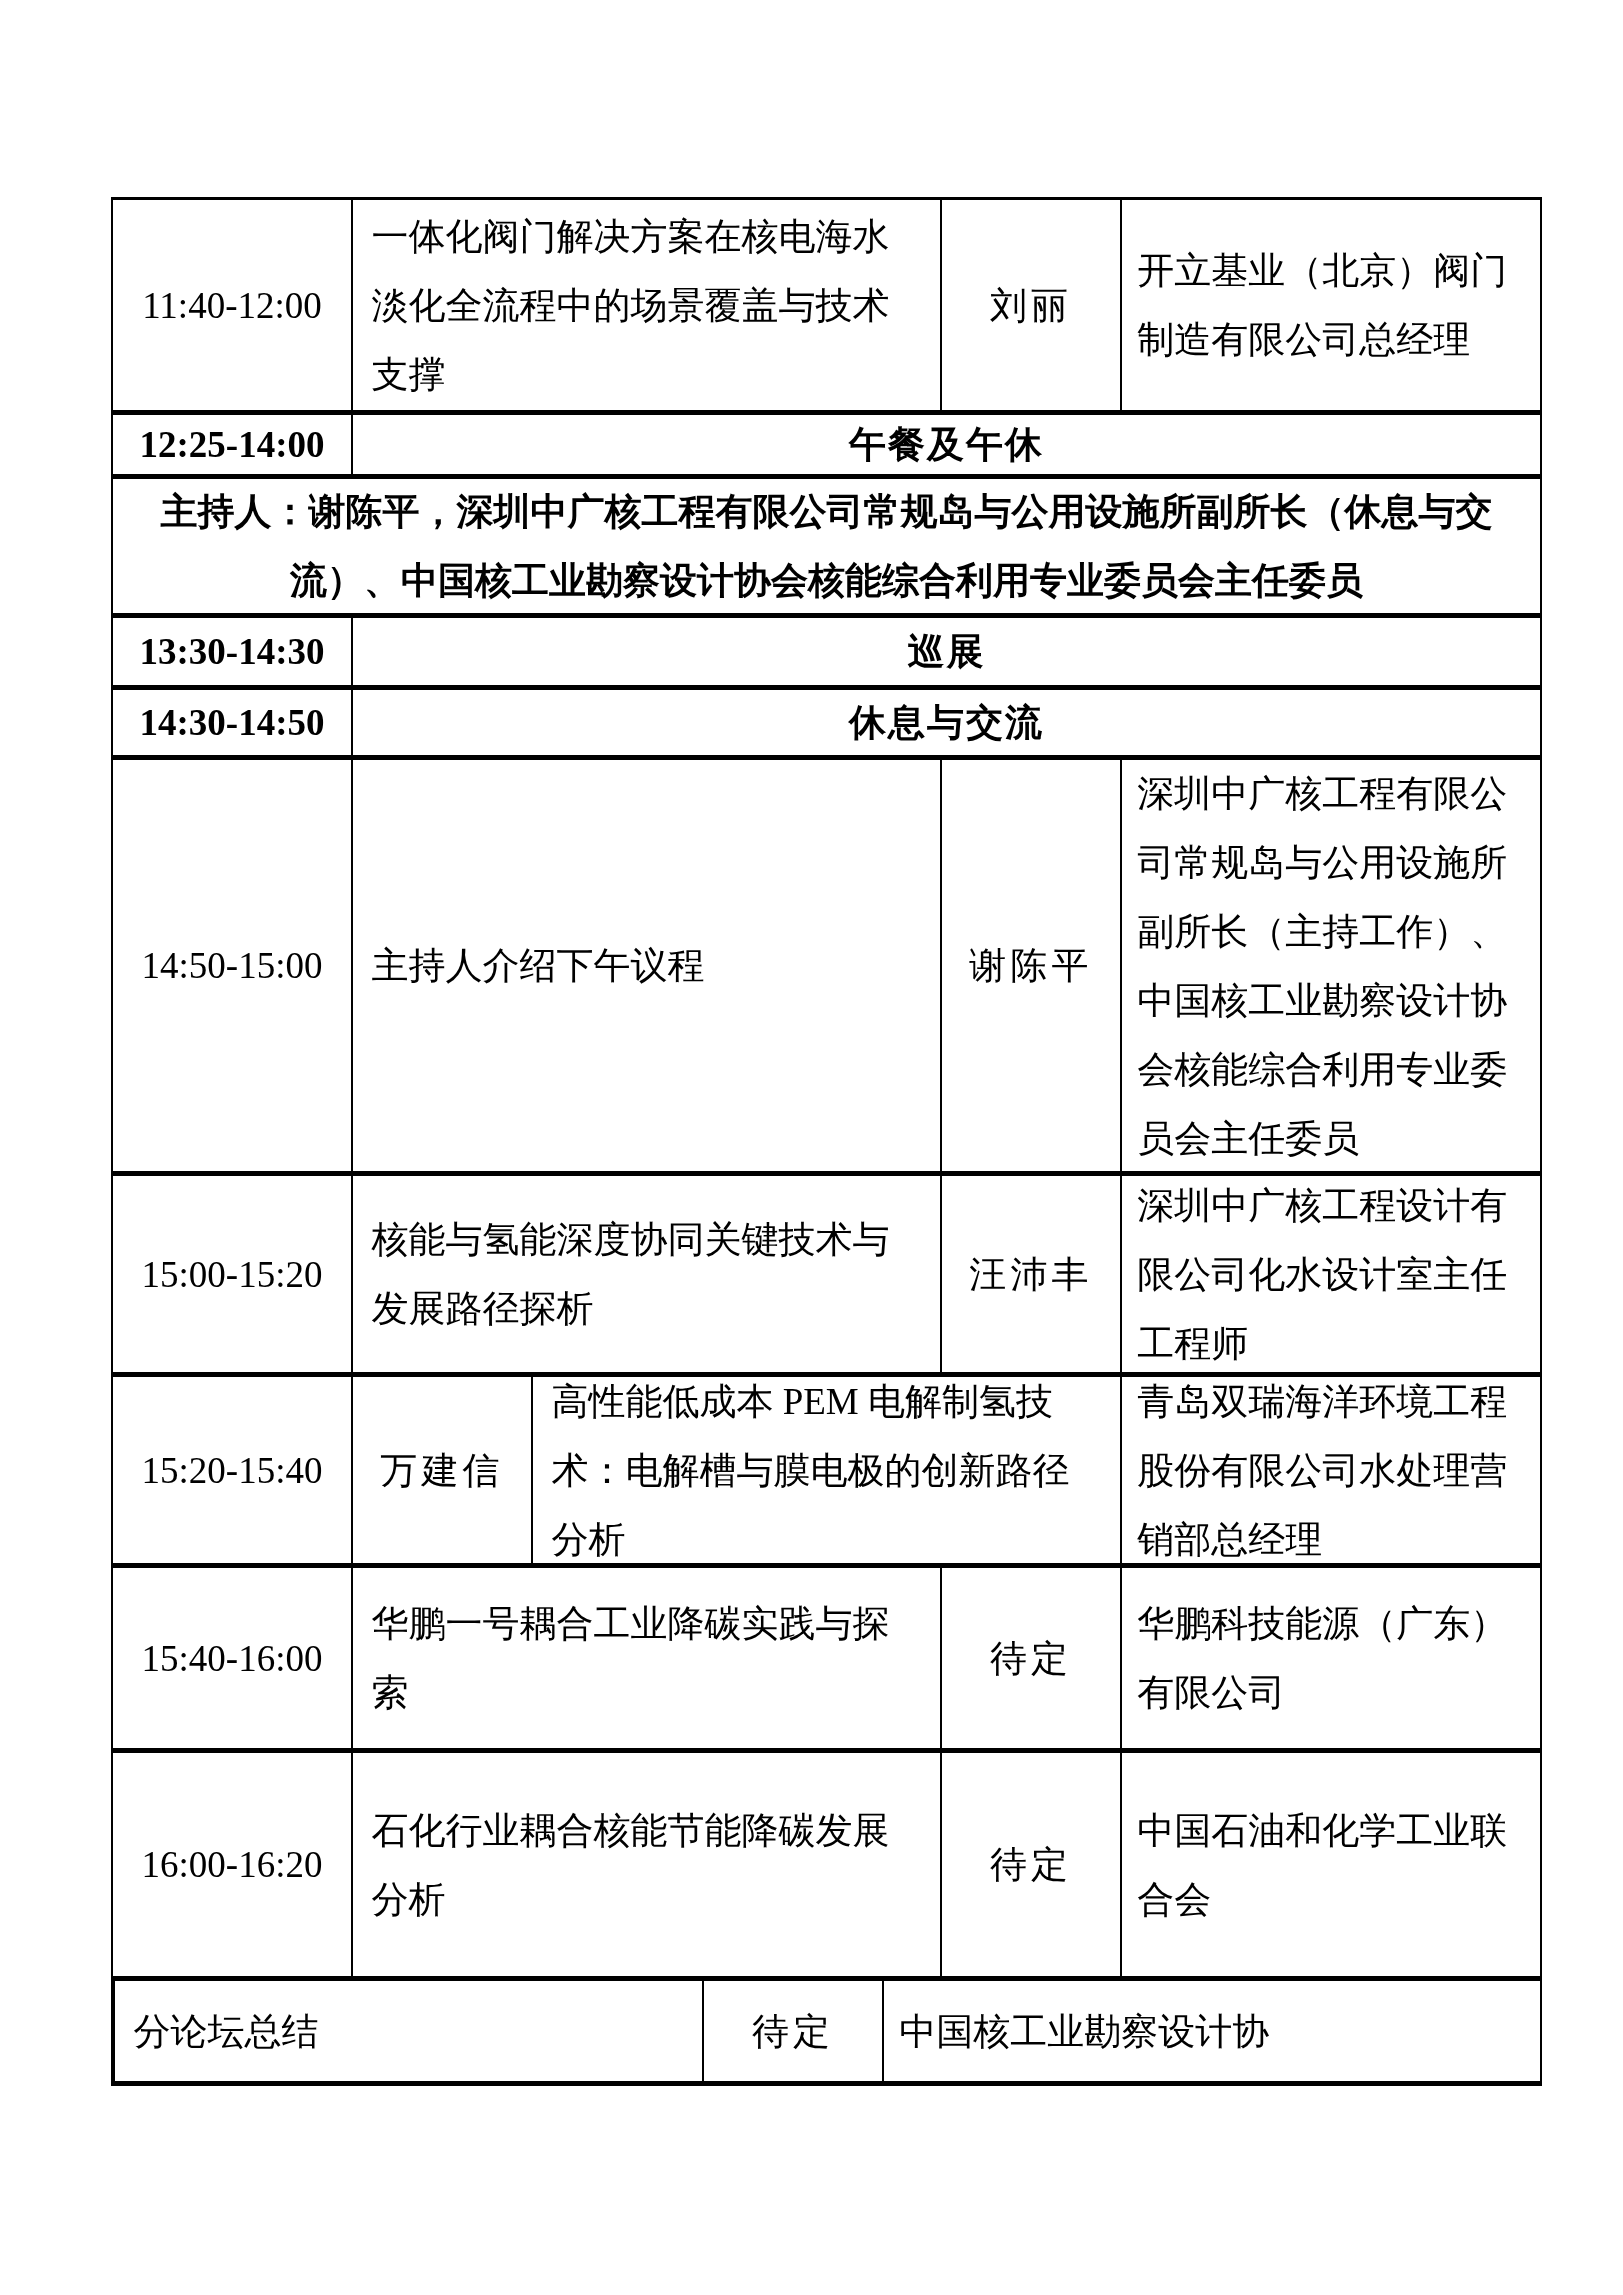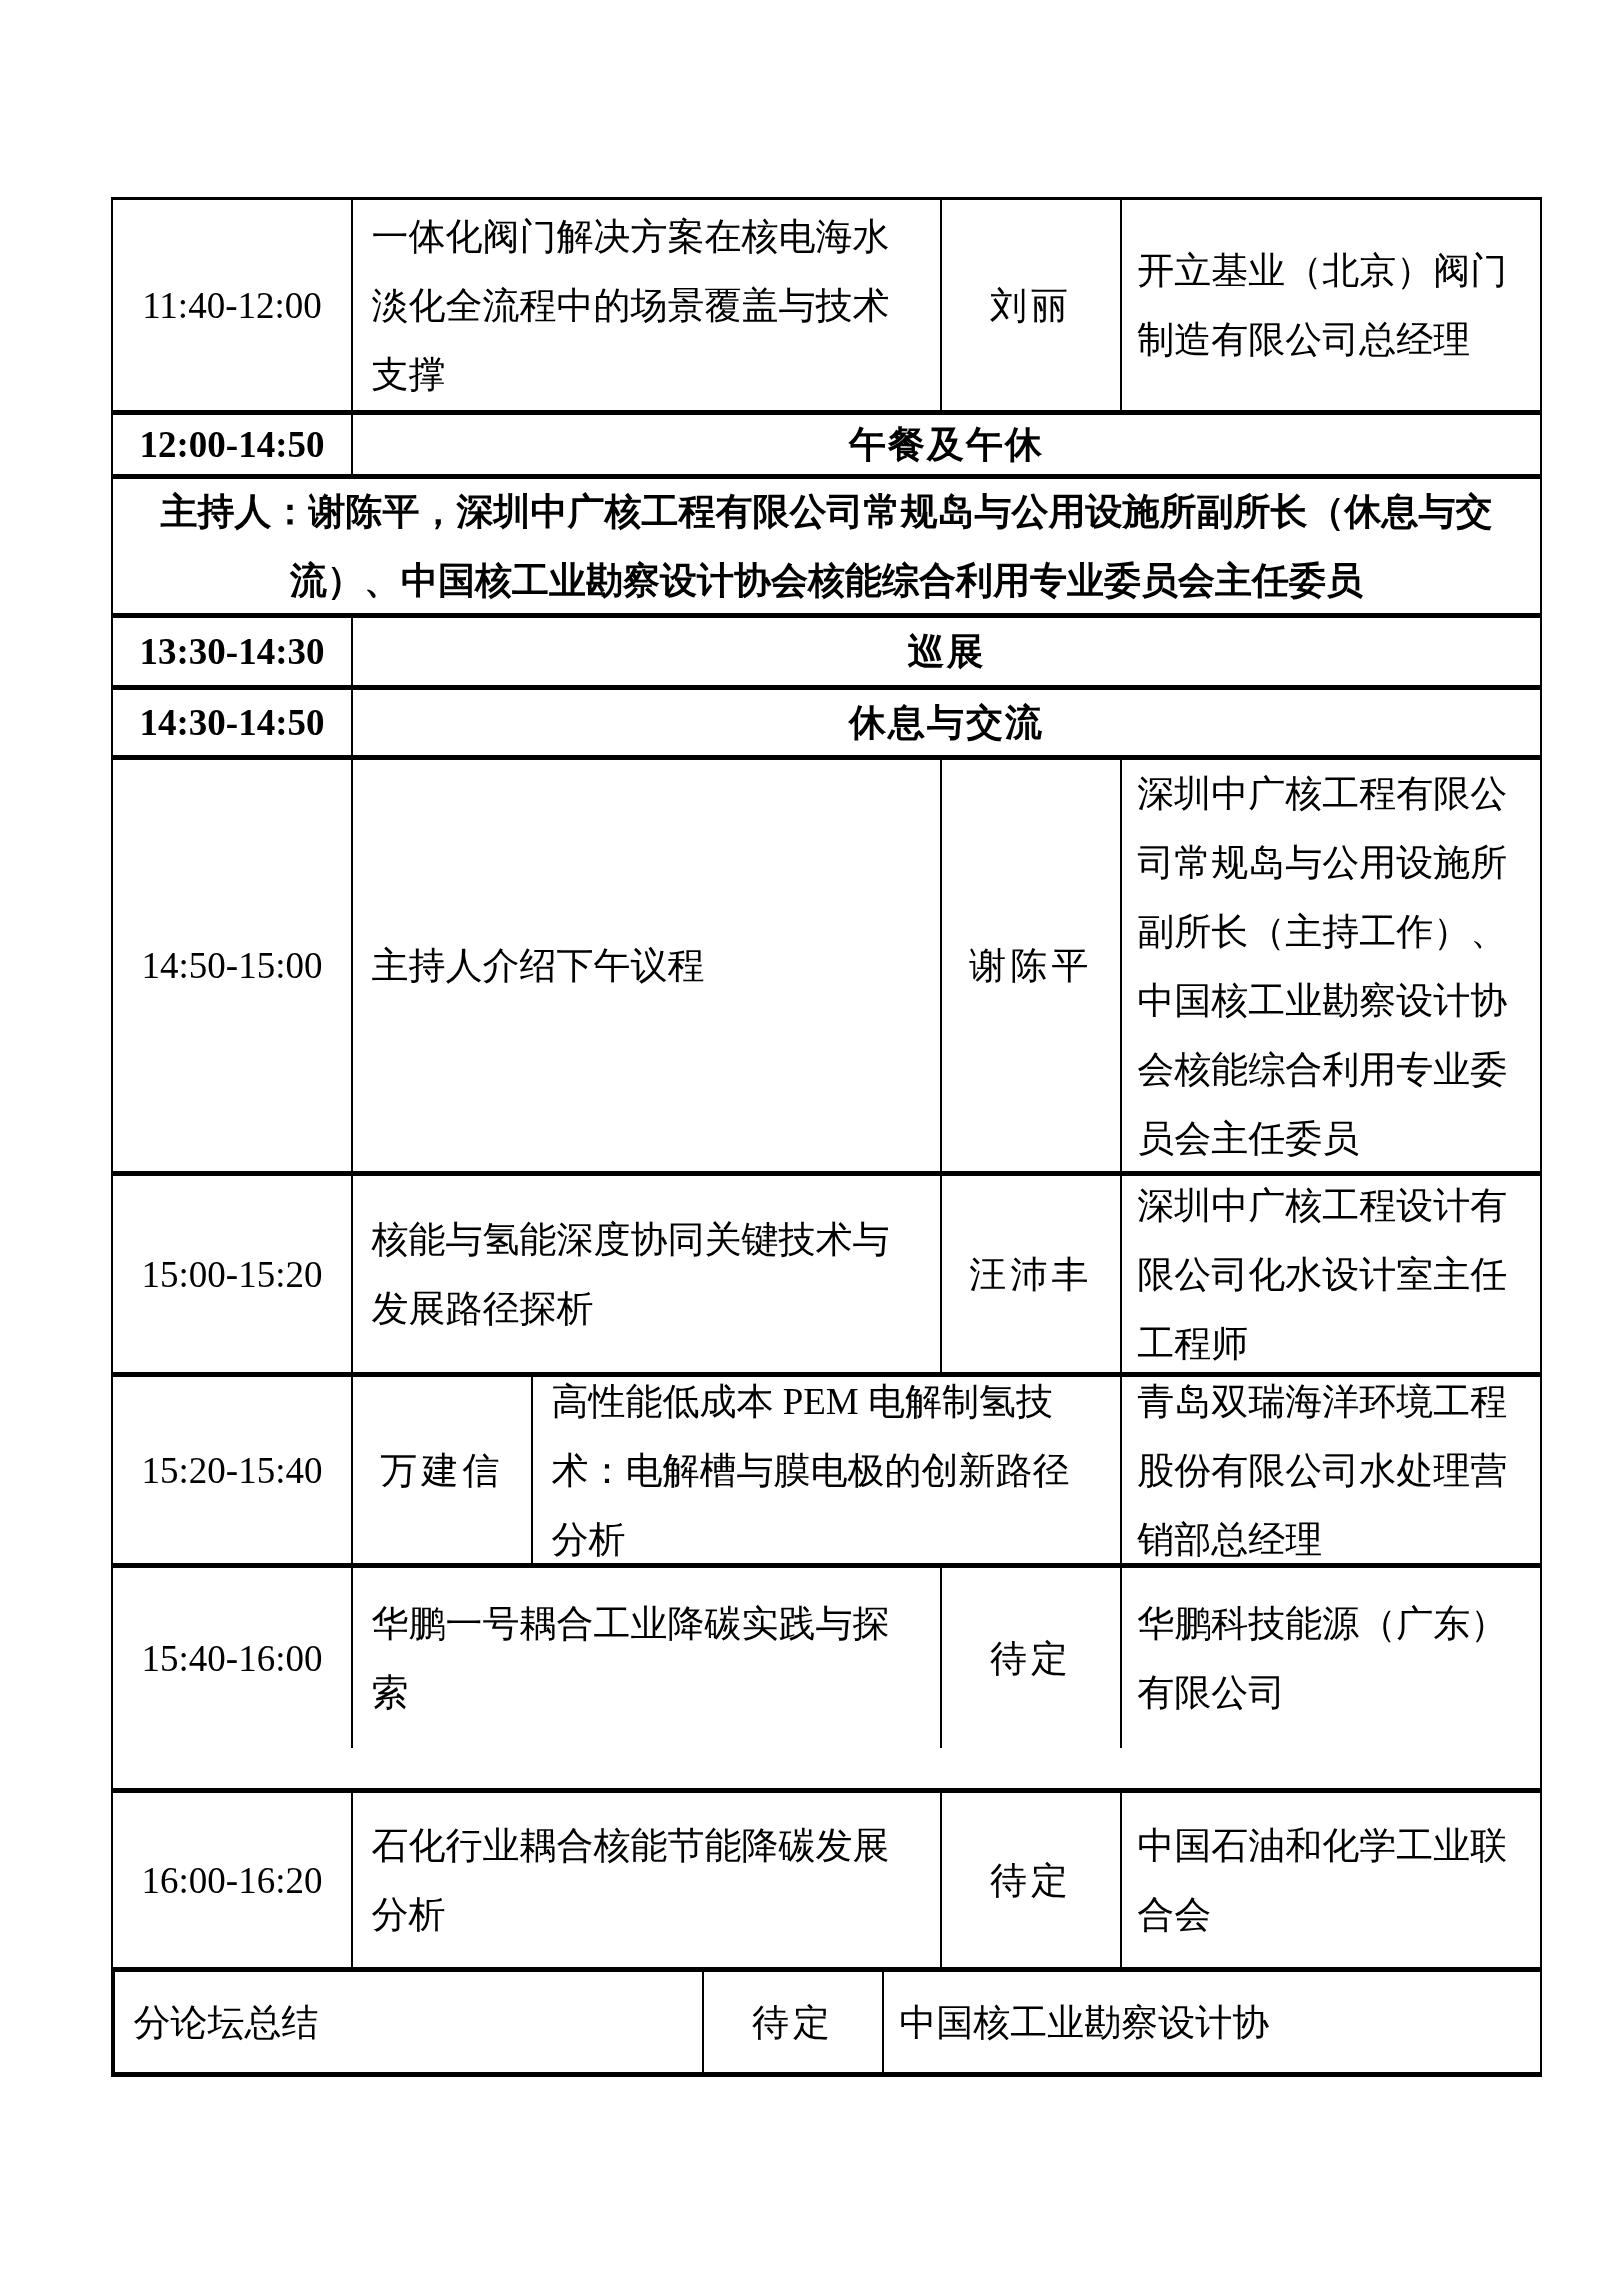--- a/index.html
+++ b/index.html
@@ -80,38 +80,38 @@
   
   .r1  { height:210px; }
   .r2  { height:64px; }
   .r3  { height:139px; }
   .r4  { height:72px; }
   .r5  { height:70px; }
   .r6  { height:416px; }
   .r7  { height:201px; }
   .r8  { height:191px; }
   .r9  { height:185px; }
-  .r10 { height:179px;margin-top:40px; }
+  .r10 { height:228px; }
   .r11 { height:105px; }
 </style>
 </head>
 <body>
 
 <div class="page">
   <div class="agenda-table">
 
     <div class="row r1">
       <div class="cell time">11:40-12:00</div>
       <div class="cell topic">一体化阀门解决方案在核电海水淡化全流程中的场景覆盖与技术支撑</div>
       <div class="cell speaker">刘丽</div>
       <div class="cell affiliation">开立基业（北京）阀门制造有限公司总经理</div>
     </div>
 
     <div class="row r2 bold">
-      <div class="cell time">12:00-14:50</div>
+      <div class="cell time">12:25-14:00</div>
       <div class="cell merged">午餐及午休</div>
     </div>
 
     <div class="row r3 bold">
       <div class="cell host">主持人：谢陈平，深圳中广核工程有限公司常规岛与公用设施所副所长（休息与交流）、中国核工业勘察设计协会核能综合利用专业委员会主任委员</div>
     </div>
 
     <div class="row r4 bold">
       <div class="cell time">13:30-14:30</div>
       <div class="cell merged">巡展</div>

